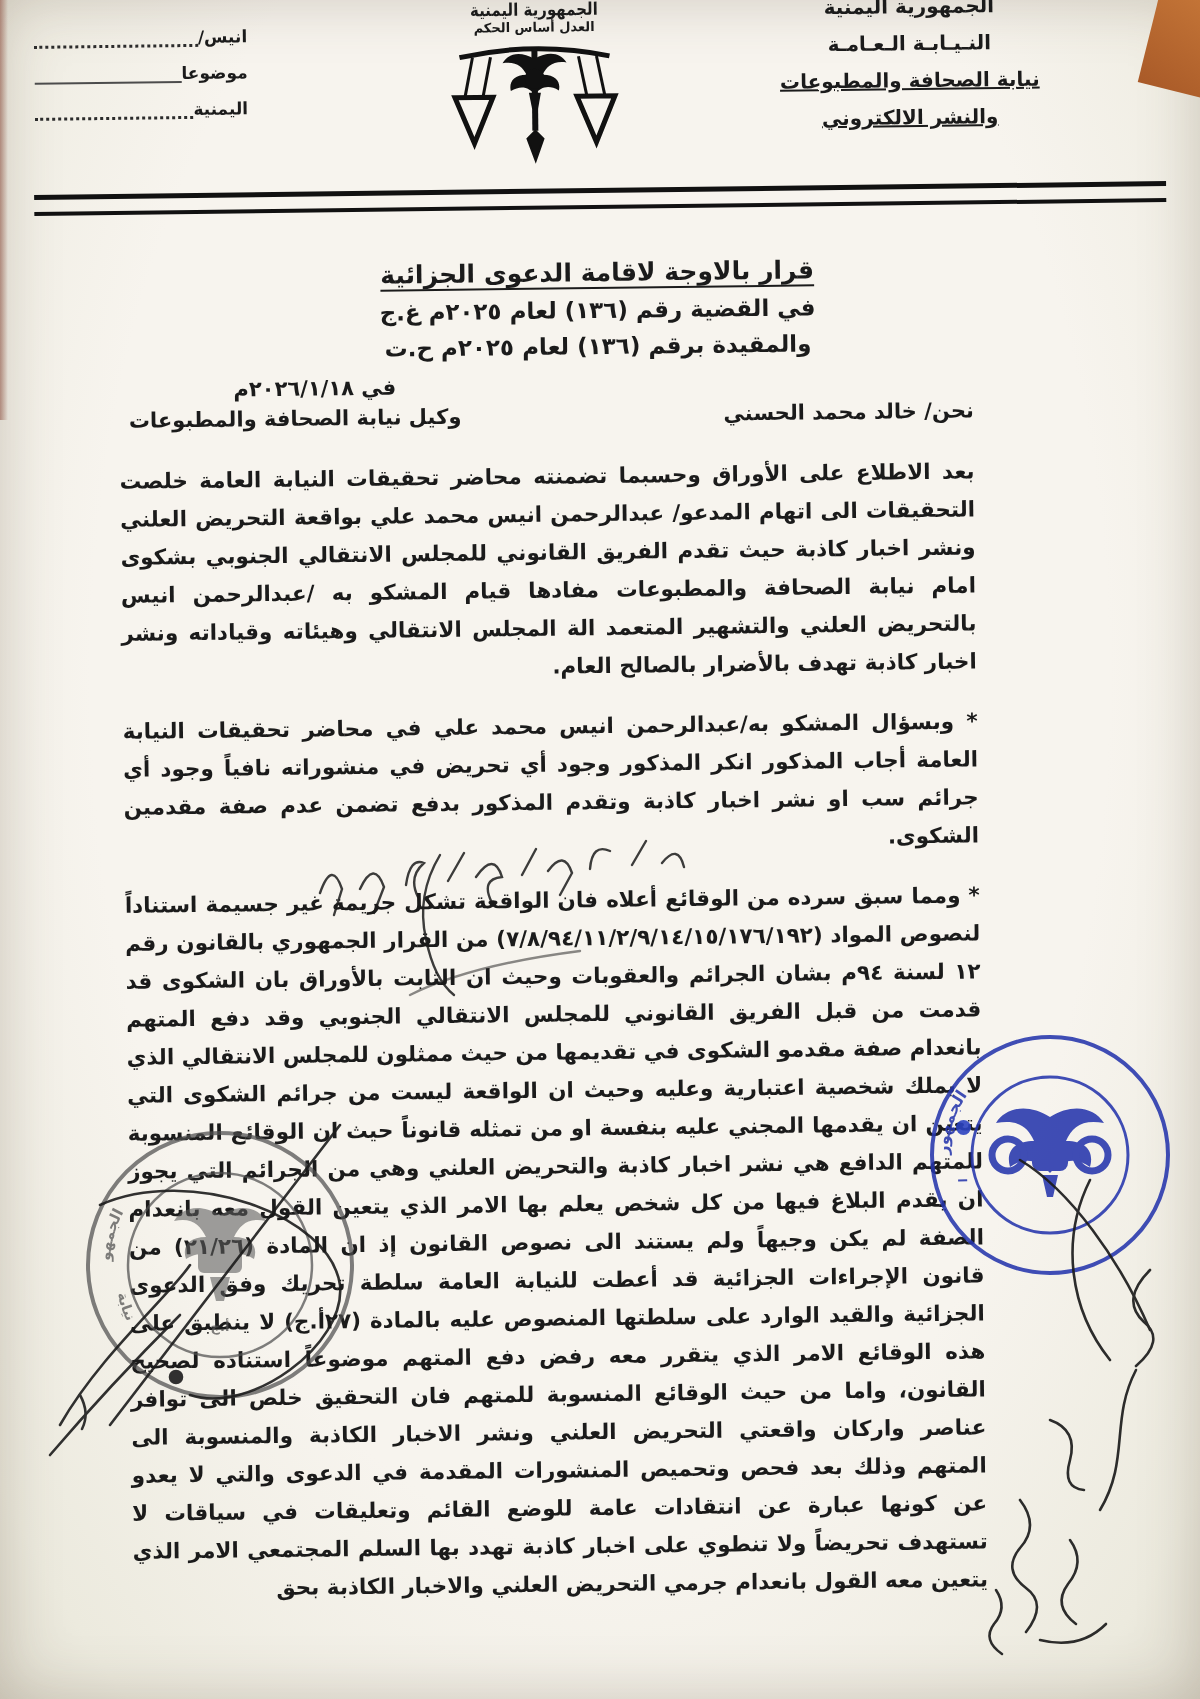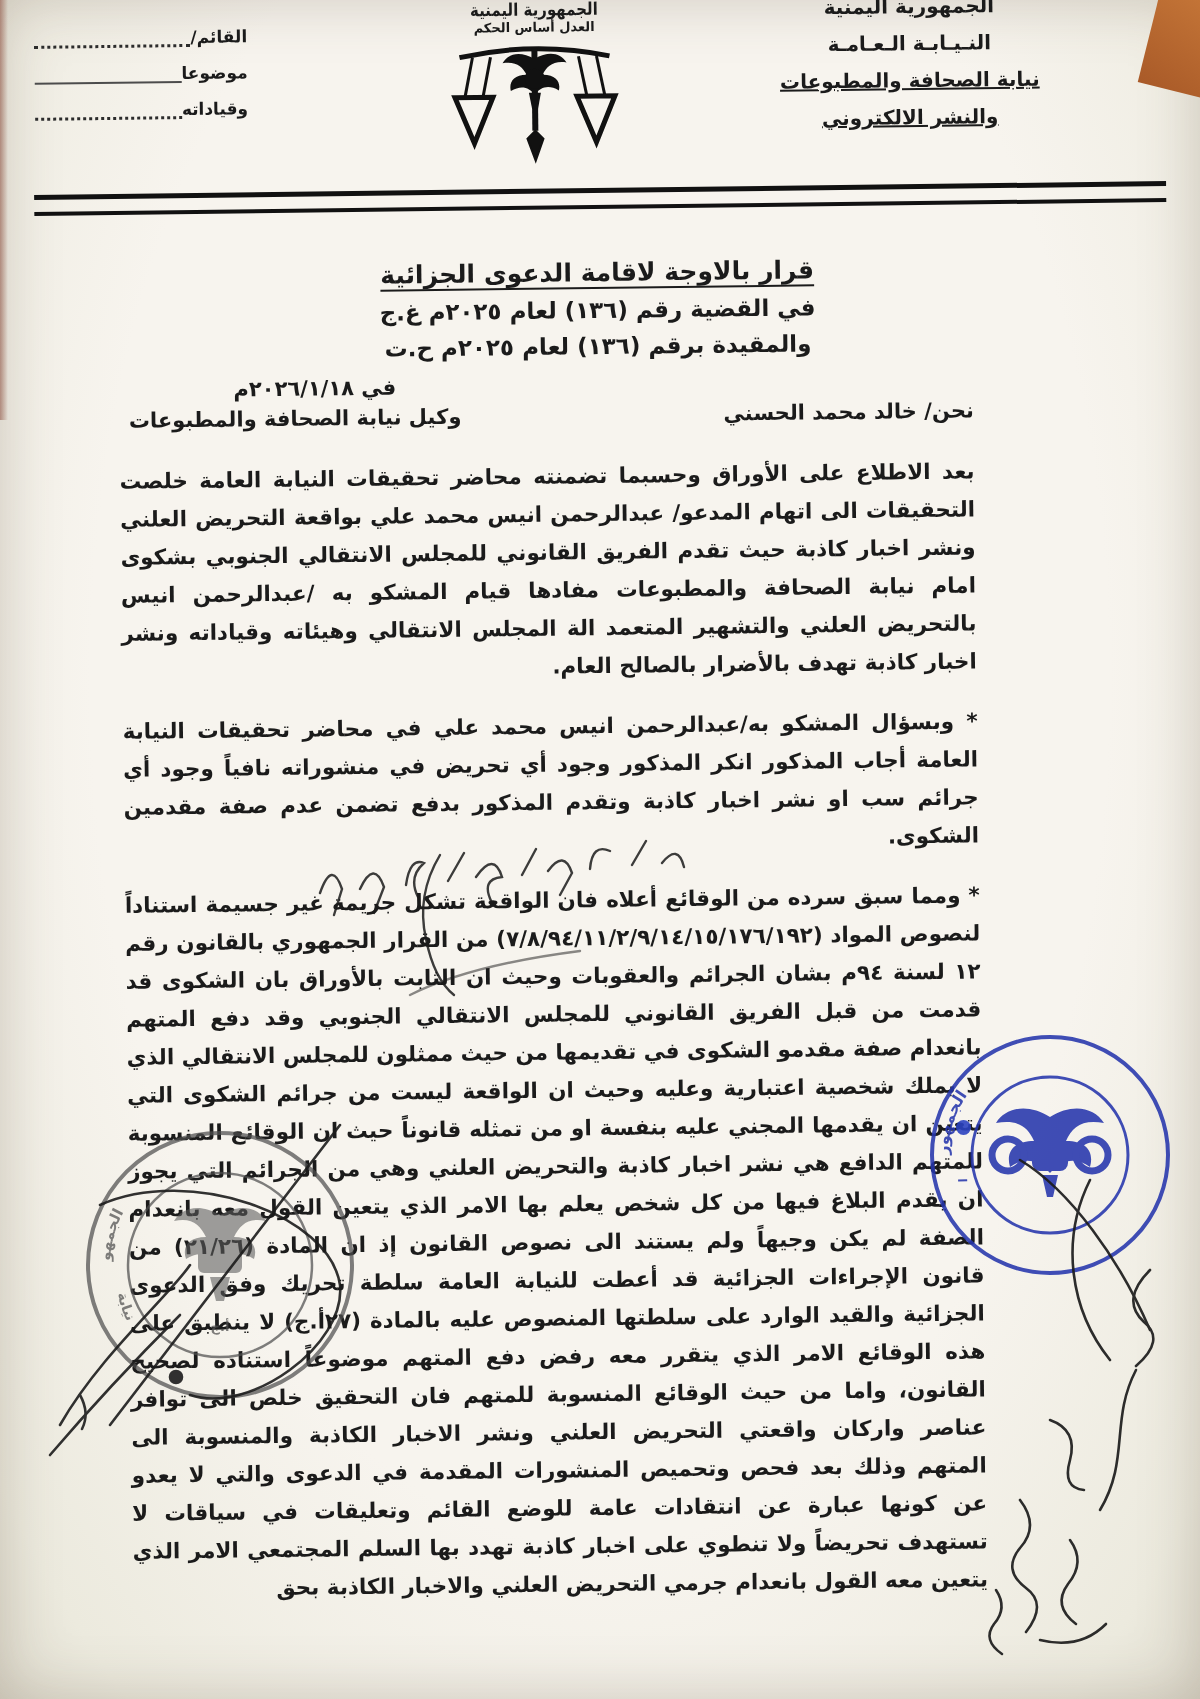--- a/index.html
+++ b/index.html
@@ -90,29 +90,29 @@
 
   <div class="corner-tear"></div>
   <div class="edge-left"></div>
 
   <div class="content">
 
     <div class="header">
 
       <div class="form-fields">
         <div class="form-row">
-          <span class="lbl">القائم/</span>
+          <span class="lbl">انيس/</span>
           <span class="fill-dotted"></span>
         </div>
         <div class="form-row">
           <span class="lbl">موضوعا</span>
           <span class="fill-solid"></span>
         </div>
         <div class="form-row">
-          <span class="lbl">وقياداته</span>
+          <span class="lbl">اليمنية</span>
           <span class="fill-dotted"></span>
         </div>
       </div>
 
       <div class="emblem-wrap">
         <div class="calligraphy">الجمهورية اليمنية</div>
         <div class="motto">العدل أساس الحكم</div>
         <svg width="220" height="130" viewBox="0 0 220 130">
           <g stroke="#111" fill="none" stroke-width="5">
 

